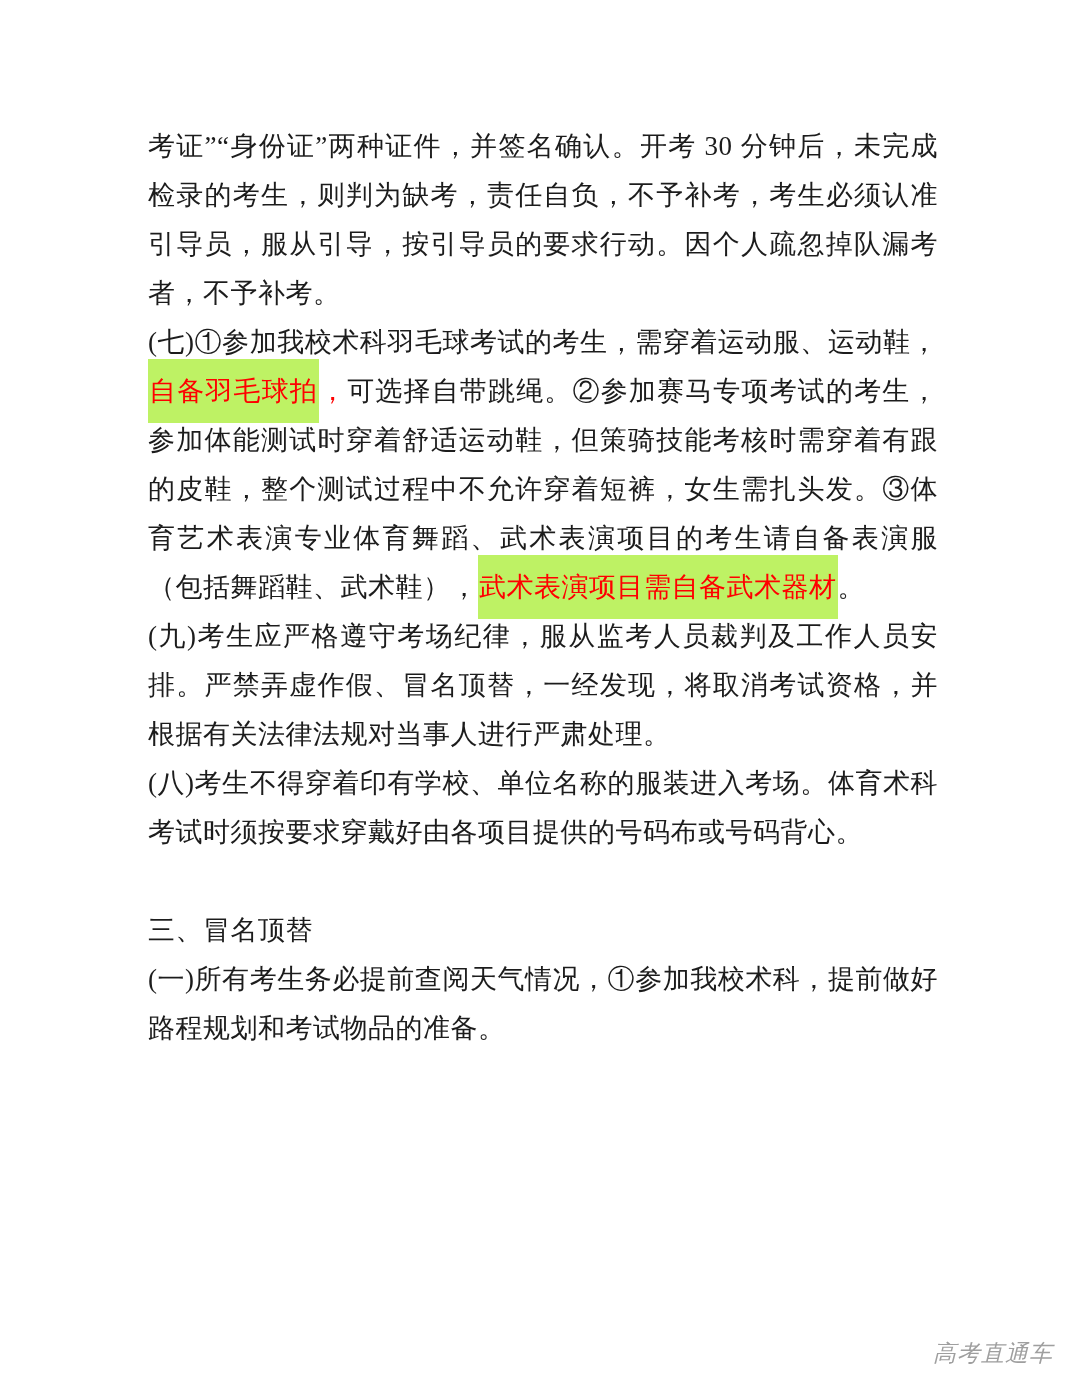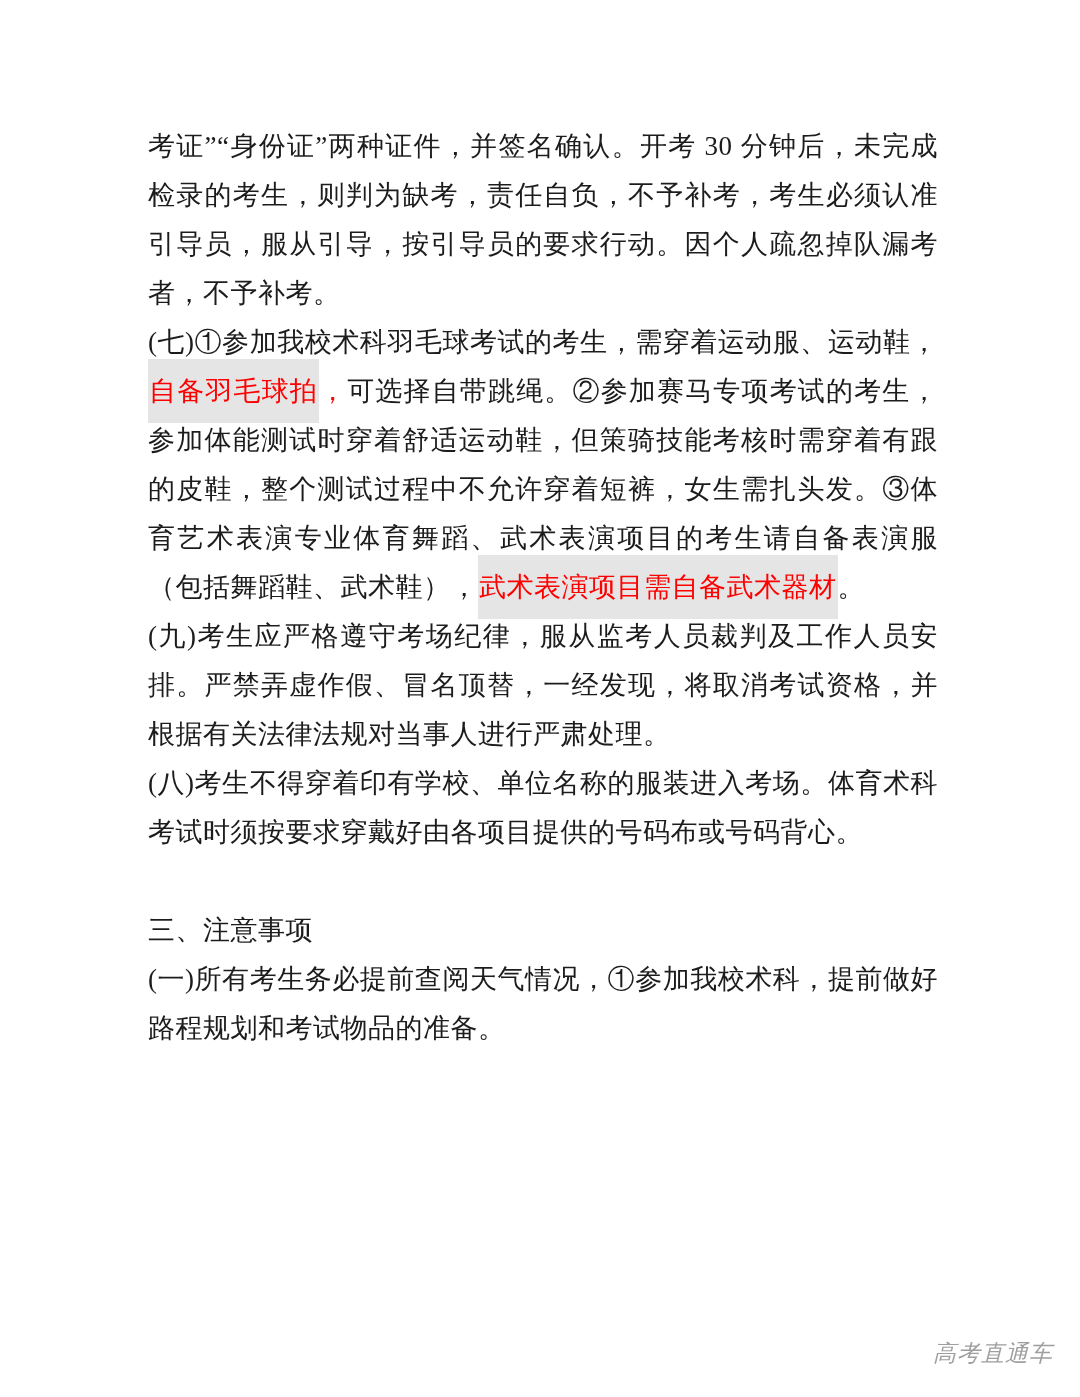--- a/index.html
+++ b/index.html
@@ -36,21 +36,21 @@
   .doc-body p.spacer {
     height: 49px;
   }
   span.bold {
     font-weight: normal;
   }
   span.red {
     color: #ff0000;
   }
   span.highlight {
-    background: #e5e5e5;
+    background: #bef264;
     padding: 17px 1px;
     box-decoration-break: clone;
     -webkit-box-decoration-break: clone;
   }
   .watermark {
     position: absolute;
     right: 27px;
     bottom: 28px;
     font-size: 23px;
     color: #9f9f9f;
@@ -62,17 +62,17 @@
 </head>
 <body>
 
 <div class="page">
   <div class="doc-body">
       <p class="line body"><span>考证”“身份证”两种证件，并签名确认。开考 30 分钟后，未完成检录的考生，则判为缺考，责任自负，不予补考，考生必须认准引导员，服从引导，按引导员的要求行动。因个人疏忽掉队漏考者，不予补考。</span></p>
       <p class="line body"><span>(七)①参加我校术科</span><span class="bold">羽毛球</span><span>考试的考生，需穿着运动服、运动鞋，</span><span class="bold red highlight">自备羽毛球拍</span><span class="red">，</span><span>可选择自带跳绳。②参加</span><span class="bold">赛马专项</span><span>考试的考生，参加体能测试时穿着舒适运动鞋，但策骑技能考核时需穿着有跟的皮鞋，整个测试过程中不允许穿着短裤，女生需扎头发。③</span><span class="bold">体育艺术表演专业体育舞蹈、武术表演项目</span><span>的考生请自备表演服（包括舞蹈鞋、武术鞋），</span><span class="bold red highlight">武术表演项目需自备武术器材</span><span>。</span></p>
       <p class="line body"><span>(九)考生应严格遵守考场纪律，服从监考人员裁判及工作人员安排。严禁弄虚作假、冒名顶替，一经发现，将取消考试资格，并根据有关法律法规对当事人进行严肃处理。</span></p>
       <p class="line body"><span>(八)考生不得穿着印有学校、单位名称的服装进入考场。体育术科考试时须按要求穿戴好由各项目提供的号码布或号码背心。</span></p>
       <p class="line spacer"></p>
-      <p class="line heading"><span class="bold">三、注意事项</span></p>
+      <p class="line heading"><span class="bold">三、冒名顶替</span></p>
       <p class="line body"><span>(一)所有考生务必提前查阅天气情况，①参加我校术科，提前做好路程规划和考试物品的准备。</span></p>
     </div>
   <div class="watermark">高考直通车</div>
 </div>
 
 </body></html>

